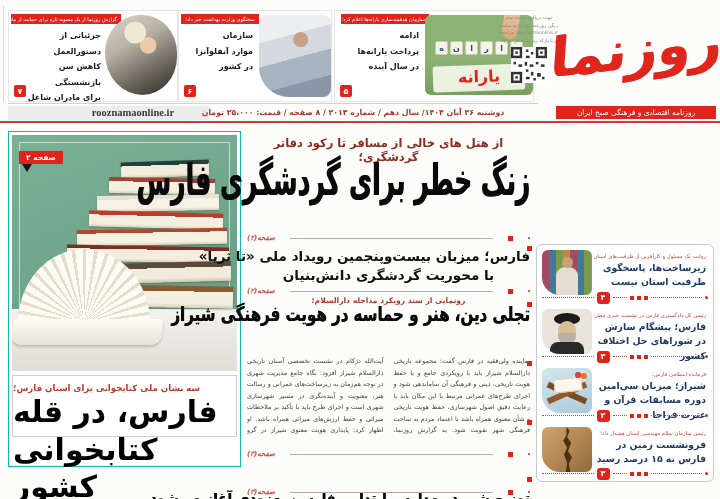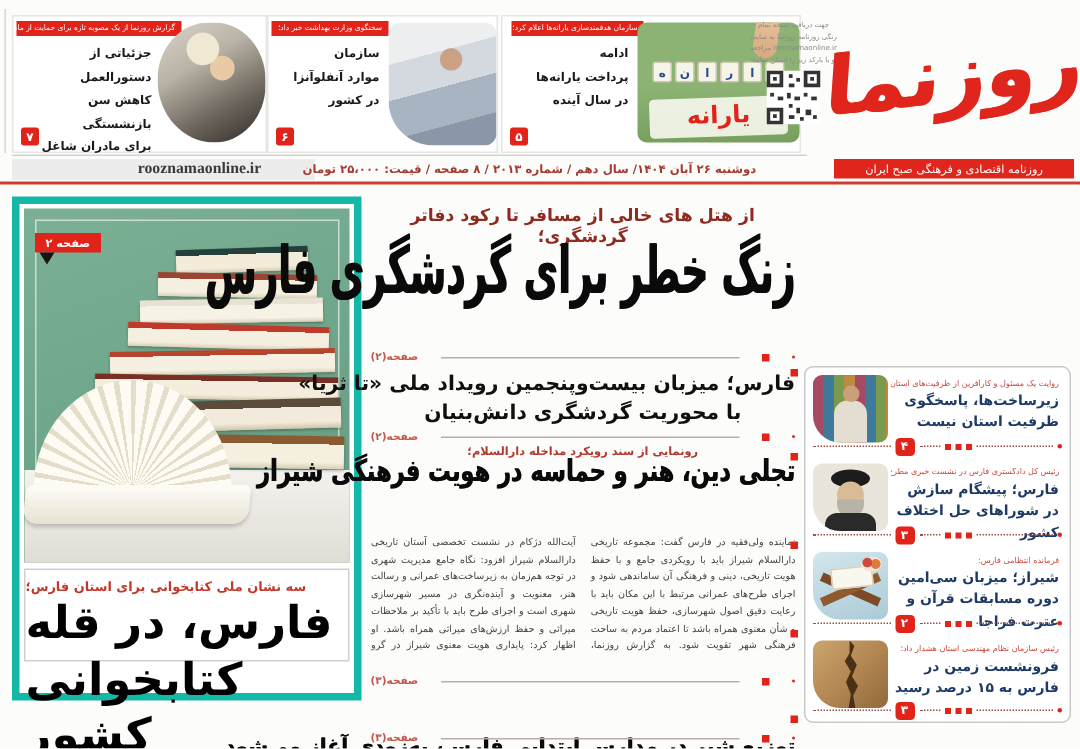--- a/index.html
+++ b/index.html
@@ -43,21 +43,21 @@
            color:#fff;font-size:7.5px;line-height:13px;text-align:center;}
   .hairline{position:absolute;left:8px;top:103px;width:530px;border-top:1px solid #d2d2d2;}
   .website{position:absolute;left:8px;top:106px;width:154px;height:14px;background:#ececec;
            color:#3a3a3a;font-family:"Liberation Serif",serif;font-weight:bold;font-size:10.5px;
            line-height:14px;text-align:center;direction:ltr;padding-left:48px;}
   .issue{position:absolute;left:168px;top:108px;width:370px;text-align:center;color:#a33b32;
          font-size:7.8px;font-weight:bold;}
   .redline{position:absolute;left:0;top:121px;width:720px;height:2px;background:#d03a30;}
   .edgeline{position:absolute;left:3px;top:6px;height:96px;border-left:1px solid #d5d5d5;}
   
-  .featureBox{position:absolute;left:8px;top:131px;width:233px;height:336px;border:5px solid #14b8a6;
+  .featureBox{position:absolute;left:8px;top:131px;width:233px;height:336px;border:1px solid #14b8a6;
               background:#fff;padding:3px;box-sizing:border-box;}
   .fb-img{position:relative;height:236px;background:linear-gradient(160deg,#7bb095 0%,#649c81 100%);overflow:hidden;}
   .fb-frame{position:absolute;inset:7px;border:1px solid rgba(255,255,255,.6);}
   .fb-table{position:absolute;left:0;right:0;bottom:0;height:62px;background:linear-gradient(#f4f2ee,#e0ddd5);}
   .book{position:absolute;height:16px;box-shadow:0 1px 2px rgba(0,0,0,.28);}
   .fan{position:absolute;left:6px;bottom:48px;width:132px;height:74px;
        border-radius:66px 66px 0 0 / 74px 74px 0 0;overflow:hidden;
        background:repeating-conic-gradient(from 245deg at 50% 100%,#fdfbf4 0 6deg,#e4ddca 6deg 9deg);}
   .fanbase{position:absolute;left:0px;bottom:26px;width:150px;height:26px;background:linear-gradient(#fdfcf7,#e8e2d2);
            border-radius:4px 4px 10px 10px;transform:skewX(-6deg);box-shadow:0 2px 3px rgba(0,0,0,.2);}
@@ -67,21 +67,21 @@
   .fb-text{margin-top:4px;height:62px;border:1px solid #cfcfcf;text-align:left;padding-top:7px;box-sizing:border-box;}
   .fb-kicker{color:#c0392b;font-size:8.6px;font-weight:bold;}
   .fb-head{font-size:30px;font-weight:bold;color:#000000;line-height:1.25;letter-spacing:-0.3px;}
   
   .lead-kicker{position:absolute;left:247px;top:136px;width:283px;text-align:center;color:#8d2b22;
                font-weight:bold;font-size:11.5px;}
   .lead-head{position:absolute;left:247px;top:166px;width:283px;text-align:center;font-size:25px;
              font-weight:bold;color:#0a0a0a;white-space:nowrap;letter-spacing:-0.5px;
              transform:scaleY(1.75);transform-origin:center;text-shadow:0.7px 0 0 #0a0a0a;}
   .pageRule{position:absolute;left:247px;width:283px;height:8px;display:flex;align-items:center;
-            gap:15px;direction:ltr;}
+            gap:15px;direction:ltr;font-style:italic;}
   .pr-label{color:#c4574d;font-size:7px;font-weight:bold;white-space:nowrap;}
   .pr-line{flex:1;border-top:1px solid #bba9ad;}
   .pr-sq{width:5px;height:5px;background:#e2231a;}
   .pr-dot{width:2px;height:2px;background:#e2231a;border-radius:50%;}
   .s2-head{position:absolute;left:247px;width:283px;text-align:center;font-size:13.5px;
            font-weight:bold;color:#101010;white-space:nowrap;}
   .s-kicker-c{position:absolute;left:247px;width:283px;text-align:center;color:#b03a30;
               font-size:7.6px;font-weight:bold;}
   .s3-head{position:absolute;left:247px;top:305px;width:283px;text-align:center;font-size:15px;
            font-weight:bold;color:#0a0a0a;white-space:nowrap;letter-spacing:-0.3px;

